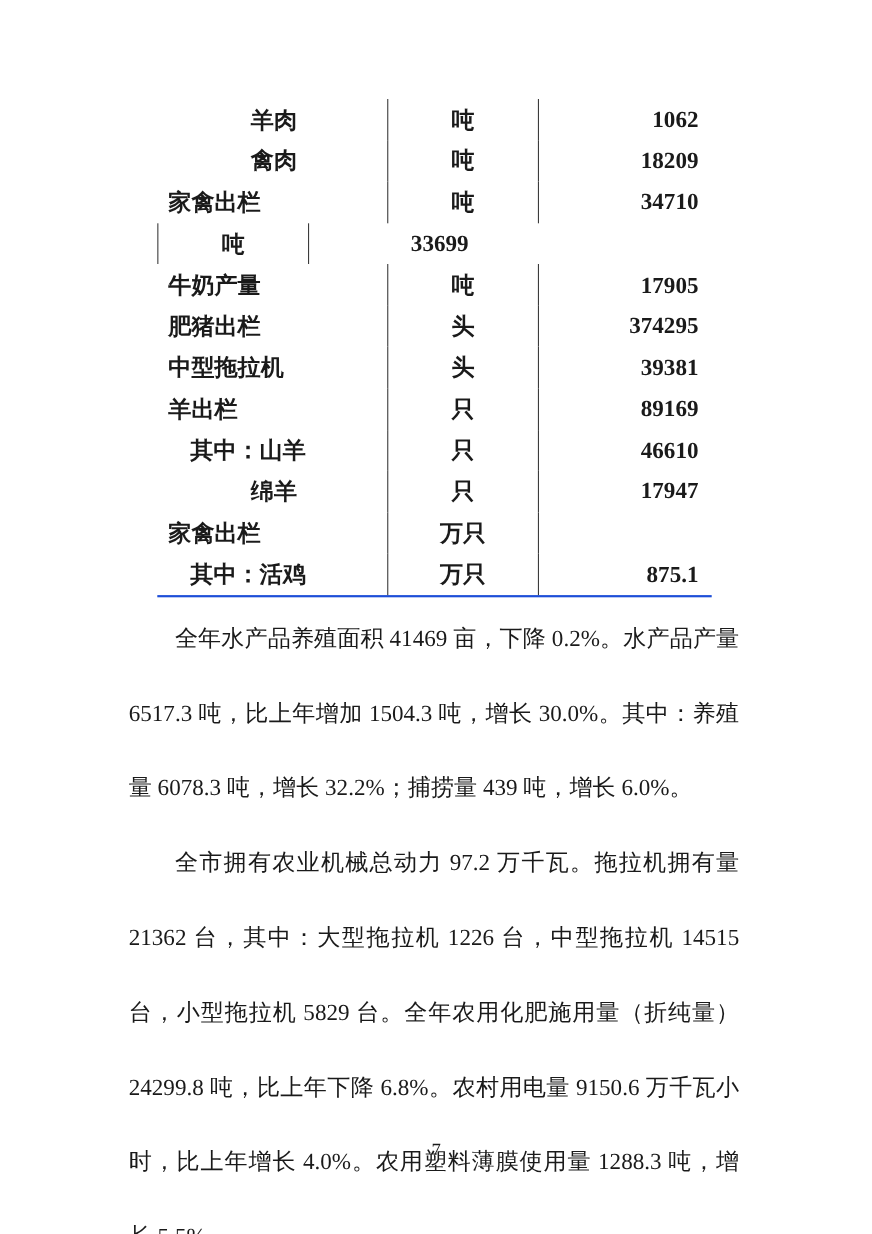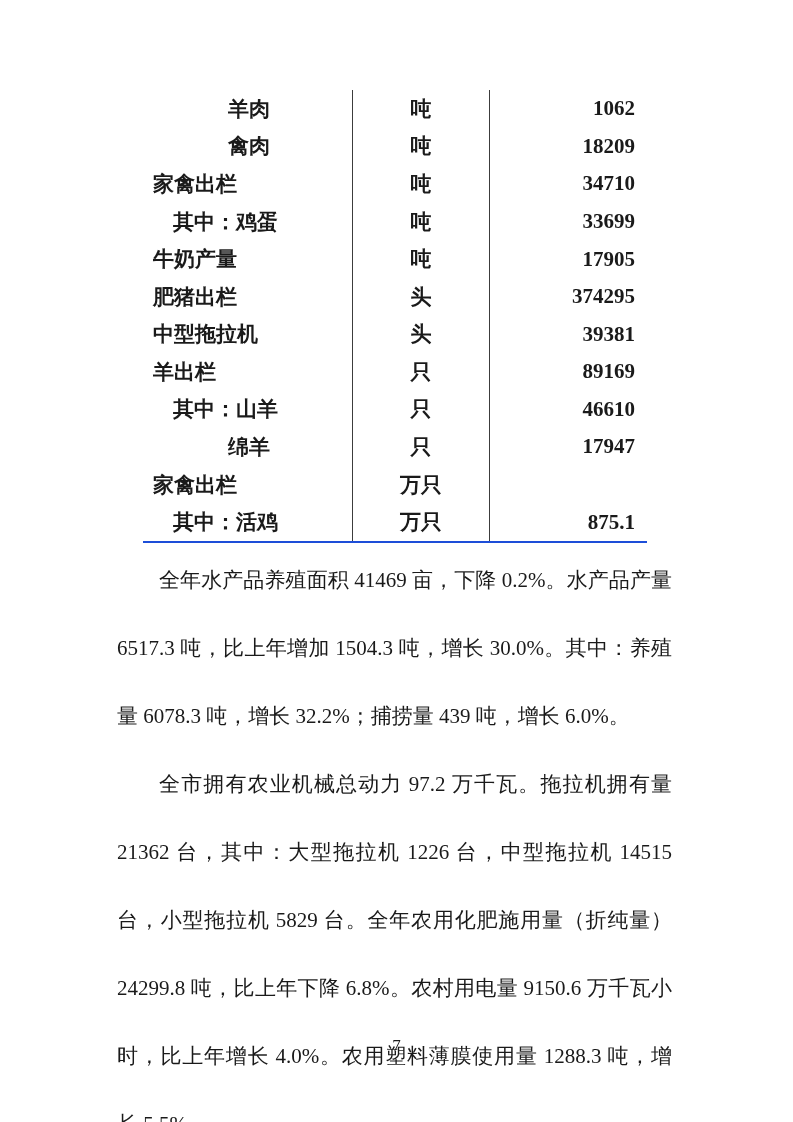--- a/index.html
+++ b/index.html
@@ -75,21 +75,20 @@
     <div class="tc tc-label ind2">禽肉</div>
     <div class="tc tc-unit">吨</div>
     <div class="tc tc-value">18209</div>
   </div>
   <div class="trow">
     <div class="tc tc-label ind0">家禽出栏</div>
     <div class="tc tc-unit">吨</div>
     <div class="tc tc-value">34710</div>
   </div>
   <div class="trow">
-    <div class="tc tc-label ind1">其中：鸡蛋</div>
     <div class="tc tc-unit">吨</div>
     <div class="tc tc-value">33699</div>
   </div>
   <div class="trow">
     <div class="tc tc-label ind0">牛奶产量</div>
     <div class="tc tc-unit">吨</div>
     <div class="tc tc-value">17905</div>
   </div>
   <div class="trow">
     <div class="tc tc-label ind0">肥猪出栏</div>

